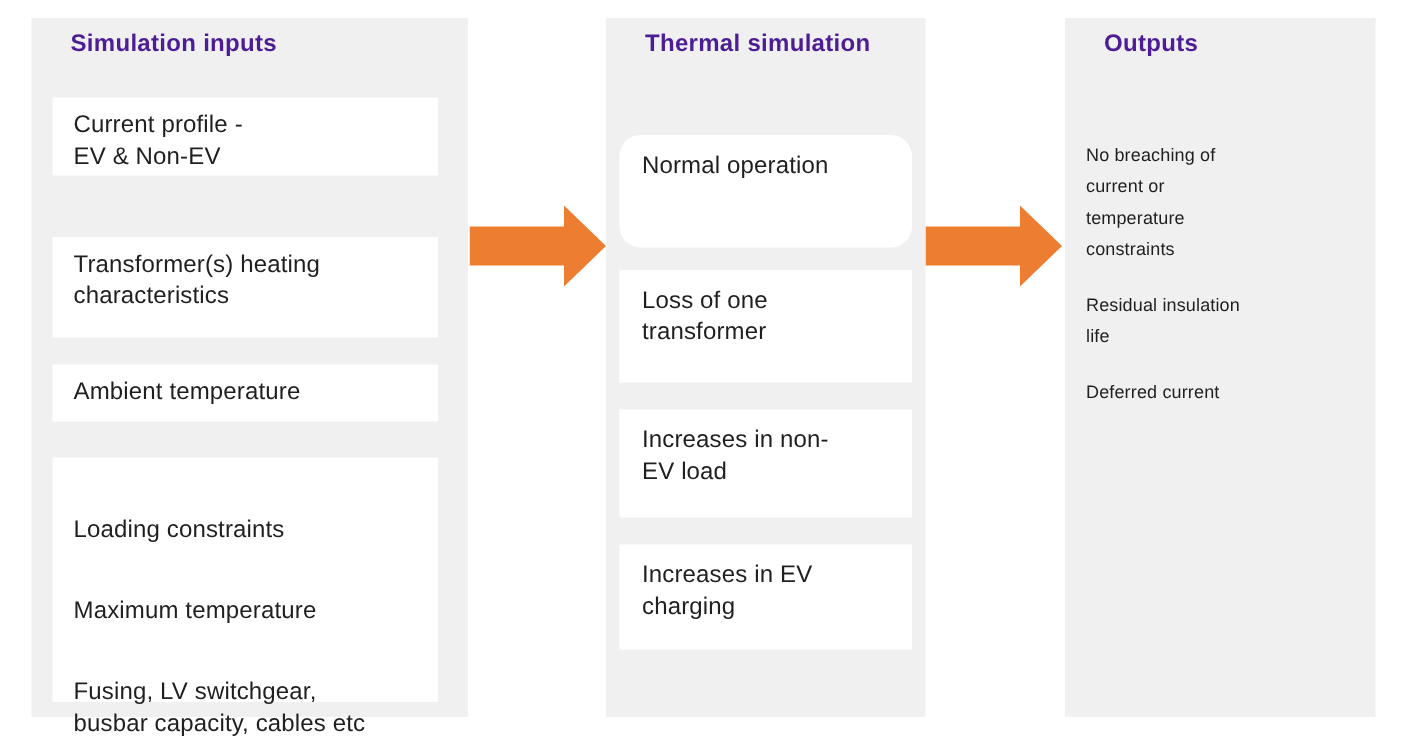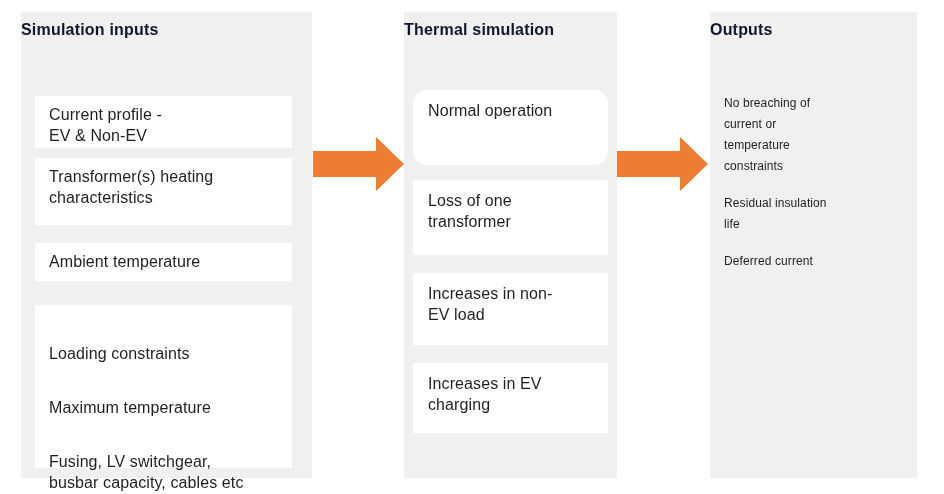--- a/index.html
+++ b/index.html
@@ -17,40 +17,40 @@
     top: 12px;
     height: 466px;
     background: #f0f0f0;
   }
   .panel-inputs  { left: 21px;  width: 291px; }
   .panel-thermal { left: 404px; width: 213px; }
   .panel-outputs { left: 710px; width: 207px; }
   .panel-title {
     position: absolute;
     top: 7px;
-    left: 0;
+    left: 26px;
     font-size: 16px;
     line-height: 22px;
     font-weight: bold;
-    color: #0f172a;
+    color: #4c1d95;
     letter-spacing: 0.2px;
     white-space: nowrap;
   }
   .wbox {
     position: absolute;
     background: #ffffff;
     box-sizing: border-box;
     font-size: 16px;
     line-height: 21px;
     white-space: pre-line;
     letter-spacing: 0.1px;
   }
   .panel-inputs .wbox  { left: 14px; width: 257px; padding: 8px 14px; }
   .panel-thermal .wbox { left: 9px;  width: 195px; padding: 10px 15px; }
-  .box-current     { top: 84px;  height: 52px; }
+  .box-current     { top: 53px;  height: 52px; }
   .box-transformer { top: 146px; height: 67px; }
   .box-ambient     { top: 231px; height: 38px; }
   .box-constraints { top: 293px; height: 163px; padding-top: 17px !important; }
   .box-constraints .para { margin: 0 0 12px 0; white-space: pre-line; }
   .box-normal   { top: 78px;  height: 75px; border-radius: 14px; }
   .box-loss     { top: 168px; height: 75px; }
   .box-nonev    { top: 261px; height: 72px; }
   .box-evcharge { top: 351px; height: 70px; }
   .outputs-content {
     position: absolute;

